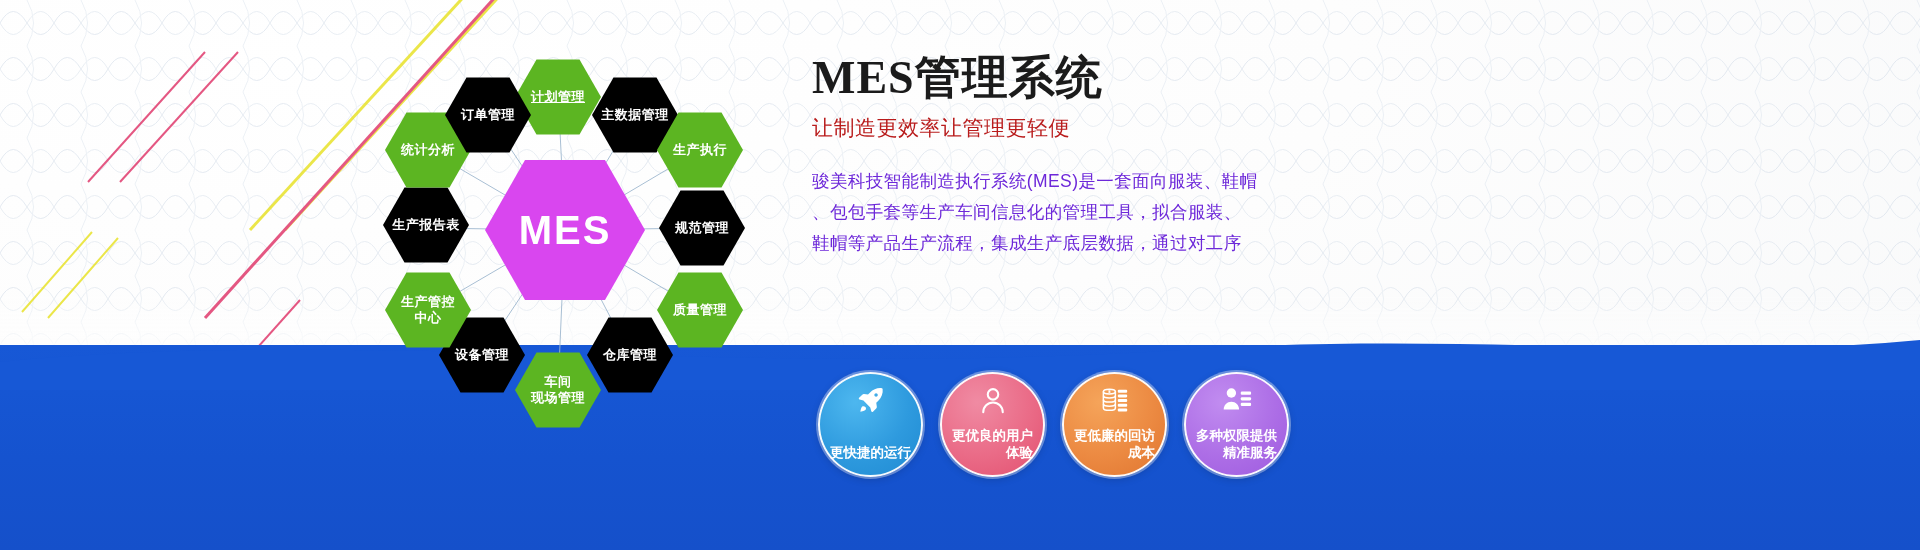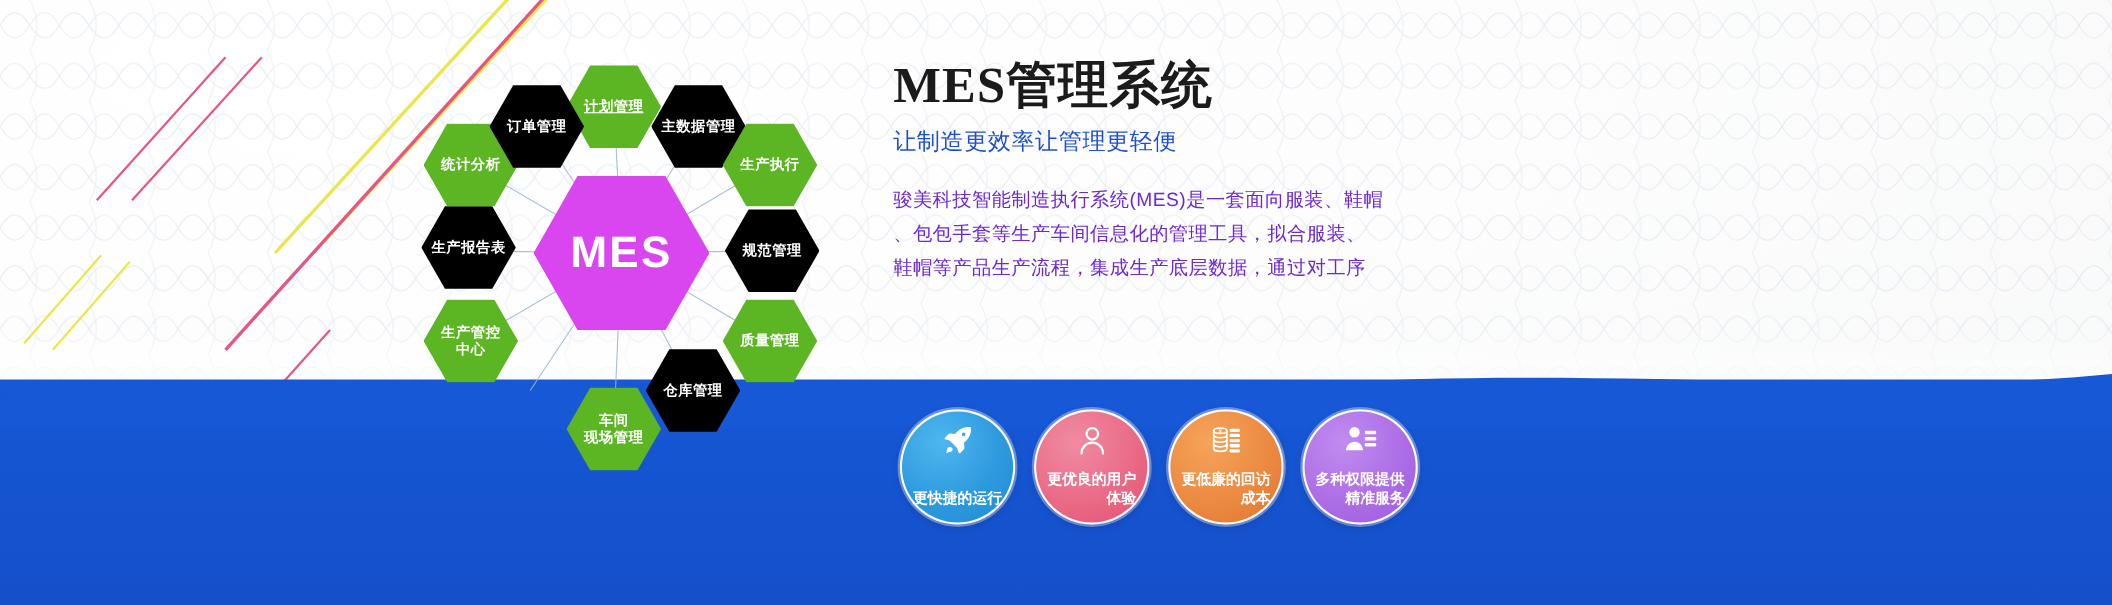--- a/index.html
+++ b/index.html
@@ -52,21 +52,21 @@
   }
 
   
   .right{position:absolute;left:812px;top:52px;width:1060px;}
   .title{
     font-family:"Liberation Serif","DejaVu Serif",serif;
     font-size:46px;font-weight:bold;color:#1b1b1b;letter-spacing:1px;
     margin:0;line-height:1.12;
   }
   .subtitle{
-    font-size:21px;color:#1d4ed8;margin:10px 0 0 0;letter-spacing:.5px;
+    font-size:21px;color:#b91c1c;margin:10px 0 0 0;letter-spacing:.5px;
     font-weight:normal;
   }
   .para{
     margin:24px 0 0 0;color:#6d28d9;font-size:17.5px;line-height:31px;
     letter-spacing:.4px;width:452px;text-align:justify;
   }
   .para div{white-space:nowrap;}
   .para div.ln2,.para div.ln3,.para div.ln4{text-indent:0;}
 
   
@@ -167,20 +167,23 @@
     </div>
     <div class="hex small green" style="left:327px;top:251px;">
       <span>质量管理</span>
     </div>
     <div class="hex small blue" style="left:257px;top:296px;">
       <span>仓库管理</span>
     </div>
     <div class="hex small green" style="left:185px;top:331px;">
       <span class="ml">车间<br>现场管理</span>
     </div>
+    <div class="hex small blue" style="left:109px;top:296px;">
+      <span>设备管理</span>
+    </div>
     <div class="hex small green" style="left:55px;top:251px;">
       <span class="ml">生产管控<br>中心</span>
     </div>
     <div class="hex small blue" style="left:53px;top:166px;">
       <span>生产报告表</span>
     </div>
     <div class="hex small green" style="left:55px;top:91px;">
       <span>统计分析</span>
     </div>
     <div class="hex small blue" style="left:115px;top:56px;">

